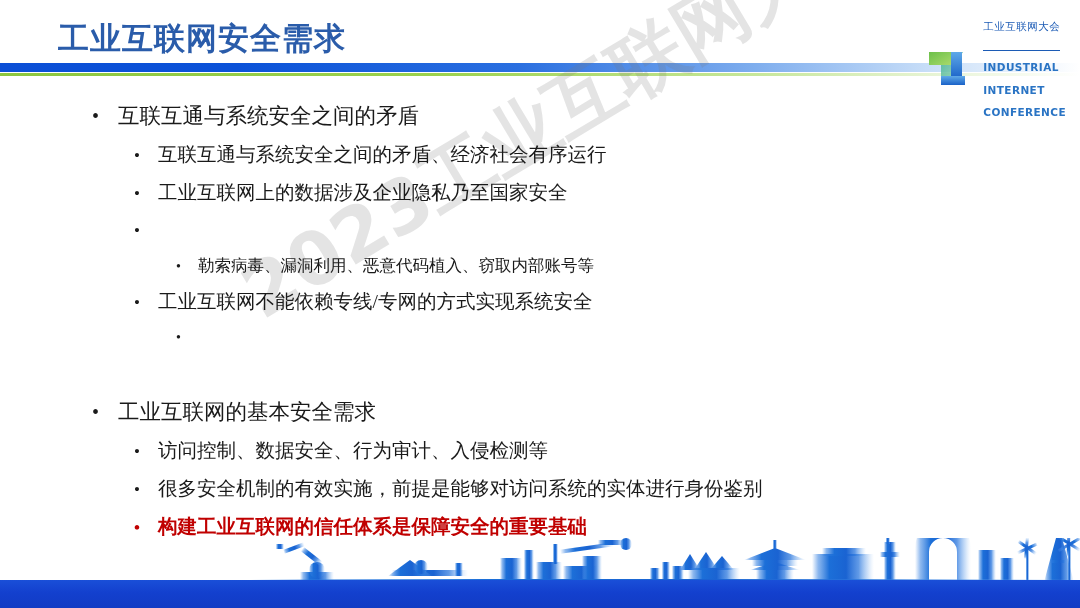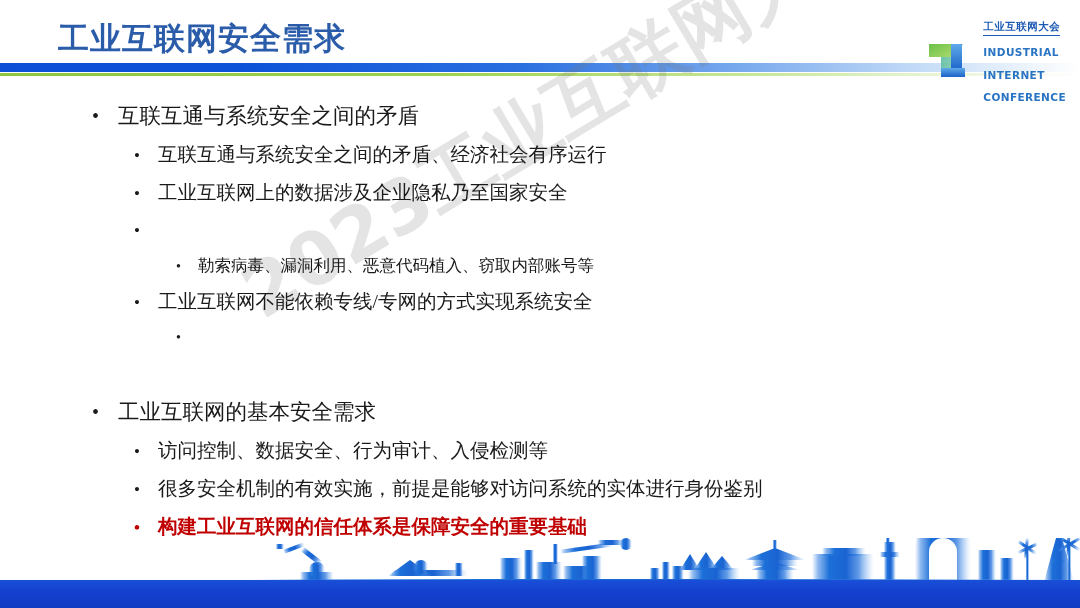--- a/index.html
+++ b/index.html
@@ -74,25 +74,25 @@
     height: 50px;
     position: relative;
     flex: none;
   }
   .logo-text {
     line-height: 1.12;
     font-family: "DejaVu Sans", "Liberation Sans", sans-serif;
   }
   .logo-cn {
     font-size: 10.5px;
-    font-weight: bold;
+    font-weight: normal;
     color: #1C5BB5;
     letter-spacing: 0.5px;
     border-bottom: 1.5px solid #1C5BB5;
-    padding-bottom: 2px;
+    padding-bottom: 17px;
     display: inline-block;
   }
   .logo-en {
     font-size: 10.5px;
     font-weight: bold;
     color: #2A74C4;
     letter-spacing: 0.4px;
     margin-top: 11px;
   }
 

